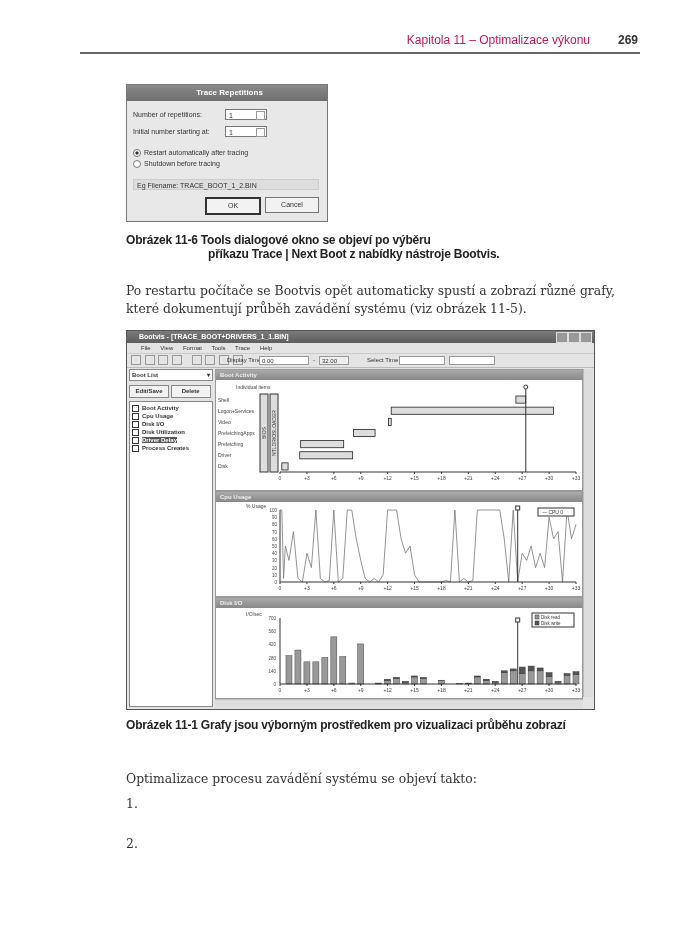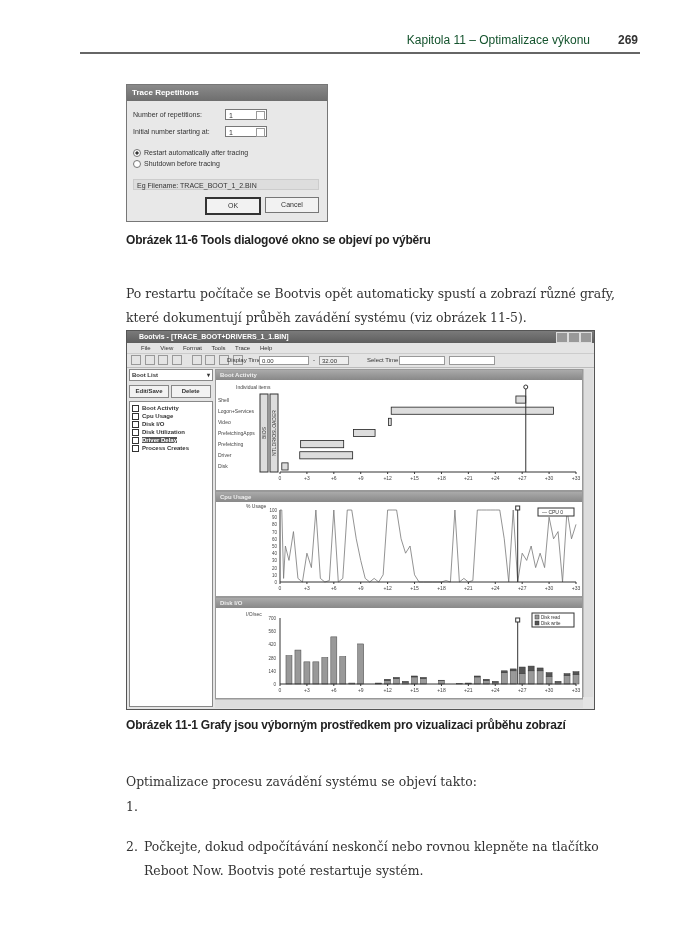--- a/index.html
+++ b/index.html
@@ -1,31 +1,31 @@
 <!DOCTYPE html>
 <html><head>
 <meta charset="utf-8">
 <style>
   html,body{margin:0;padding:0;background:#fff;}
   body{width:700px;height:944px;position:relative;overflow:hidden;font-family:"DejaVu Serif",serif;color:#222;}
   .hdr{position:absolute;left:80px;top:30px;width:560px;height:22px;border-bottom:2px solid #666;}
-  .hdr .t{position:absolute;right:50px;top:3px;font:12px "Liberation Sans",sans-serif;color:#14532d;}
+  .hdr .t{position:absolute;right:50px;top:3px;font:12px "Liberation Sans",sans-serif;color:#be185d;}
   .hdr .p{position:absolute;right:2px;top:3px;font:bold 12px "Liberation Sans",sans-serif;color:#333;}
   
   .dlg{position:absolute;left:126px;top:84px;width:200px;height:136px;border:1px solid #777;background:#e8e8e8;font:7px "Liberation Sans",sans-serif;color:#333;}
-  .dlg .tb{height:16px;background:linear-gradient(#8a8a8a,#6e6e6e);color:#fff;font:bold 8px "Liberation Sans",sans-serif;line-height:16px;padding-left:5px;}
+  .dlg .tb{height:16px;background:linear-gradient(#8a8a8a,#6e6e6e);color:#fff;font:bold 8px "Liberation Sans",sans-serif;line-height:16px;padding-left:5px;text-align:center;}
   .dlg .row{position:absolute;left:6px;}
   .dlg .spin{position:absolute;left:98px;width:42px;height:11px;background:#fff;border:1px solid #777;font-size:7px;line-height:11px;padding-left:3px;box-sizing:border-box;}
   .dlg .spin::after{content:"";position:absolute;right:1px;top:1px;width:7px;height:7px;border:1px solid #999;}
   .dlg .radio{display:inline-block;width:6px;height:6px;border:1px solid #777;border-radius:50%;margin-right:3px;vertical-align:middle;background:#fff;}
   .dlg .radio.on{background:radial-gradient(#333 35%,#fff 40%);}
   .dlg .eg{position:absolute;left:6px;top:94px;width:186px;height:11px;background:#ddd;border:1px solid #ccc;line-height:11px;padding-left:3px;box-sizing:border-box;}
   .dlg .btn{position:absolute;top:112px;width:52px;height:14px;border:1px solid #777;background:#f2f2f2;text-align:center;line-height:14px;}
   .cap{position:absolute;font:bold 12px "Liberation Sans",sans-serif;color:#222;letter-spacing:-0.2px;}
-  .para{position:absolute;left:126px;width:512px;font-size:12.4px;line-height:24px;color:#333;}
+  .para{position:absolute;left:126px;width:512px;font-size:12.4px;line-height:18px;color:#333;}
   
   .win{position:absolute;left:126px;top:330px;width:467px;height:378px;border:1px solid #555;background:#e4e4e4;font:6px "Liberation Sans",sans-serif;color:#333;overflow:hidden;}
   .win .title{height:12px;background:linear-gradient(#7a7a7a,#5e5e5e);color:#fff;font:bold 7px "Liberation Sans",sans-serif;line-height:12px;padding-left:12px;position:relative;}
   .win .title .ctl{position:absolute;top:1px;width:10px;height:9px;border:1px solid #ddd;background:#999;}
   .win .menu{height:10px;line-height:10px;padding-left:14px;border-bottom:1px solid #ccc;}
   .win .menu span{margin-right:8px;}
   .win .tool{height:13px;line-height:13px;padding-left:4px;border-bottom:1px solid #bbb;position:relative;}
   .win .tool .ic{display:inline-block;width:8px;height:8px;border:1px solid #999;margin-right:2px;vertical-align:middle;}
   .win .tool .fld{position:absolute;top:2px;height:9px;background:#fff;border:1px solid #999;line-height:9px;padding-left:2px;box-sizing:border-box;}
   .side{position:absolute;left:2px;top:38px;width:84px;height:330px;}
@@ -59,20 +59,21 @@
   <div class="row" style="top:64px"><span class="radio on"></span><span>Restart automatically after tracing</span></div>
   <div class="row" style="top:75px"><span class="radio"></span><span>Shutdown before tracing</span></div>
   <div class="eg">Eg Filename: TRACE_BOOT_1_2.BIN</div>
   <div class="btn" style="left:78px;border:2px solid #333">OK</div>
   <div class="btn" style="left:138px">Cancel</div>
 </div>
 
 <div class="cap" style="left:126px;top:233px">
   <span>Obrázek 11-6</span>
   <span>Tools dialogové okno se objeví po výběru</span><br>
+  <span style="padding-left:82px">příkazu Trace | Next Boot z nabídky nástroje Bootvis.</span>
 </div>
 
 <div class="para" style="top:282px">Po restartu počítače se Bootvis opět automaticky spustí a zobrazí různé grafy, které dokumentují průběh zavádění systému (viz obrázek 11-5).</div>
 
 <div class="win">
   <div class="title">
     <span>Bootvis - [TRACE_BOOT+DRIVERS_1_1.BIN]</span>
     <span class="ctl" style="right:26px"></span>
     <span class="ctl" style="right:14px"></span>
     <span class="ctl" style="right:2px"></span>
@@ -319,14 +320,13 @@
   <span>Obrázek 11-1</span>
   <span>Grafy jsou výborným prostředkem pro vizualizaci průběhu zobrazí</span><br>
 </div>
 
 <div class="para" style="top:770px">Optimalizace procesu zavádění systému se objeví takto:</div>
 <div class="para" style="top:795px;padding-left:18px;width:494px">
   <span style="position:absolute;left:0">1.</span>
 </div>
 <div class="para" style="top:835px;padding-left:18px;width:494px">
   <span style="position:absolute;left:0">2.</span>
-  <span>Počkejte, dokud odpočítávání neskončí nebo rovnou klepněte na tlačítko Reboot Now. Bootvis poté restartuje systém.</span>
 </div>
 
 </body></html>

